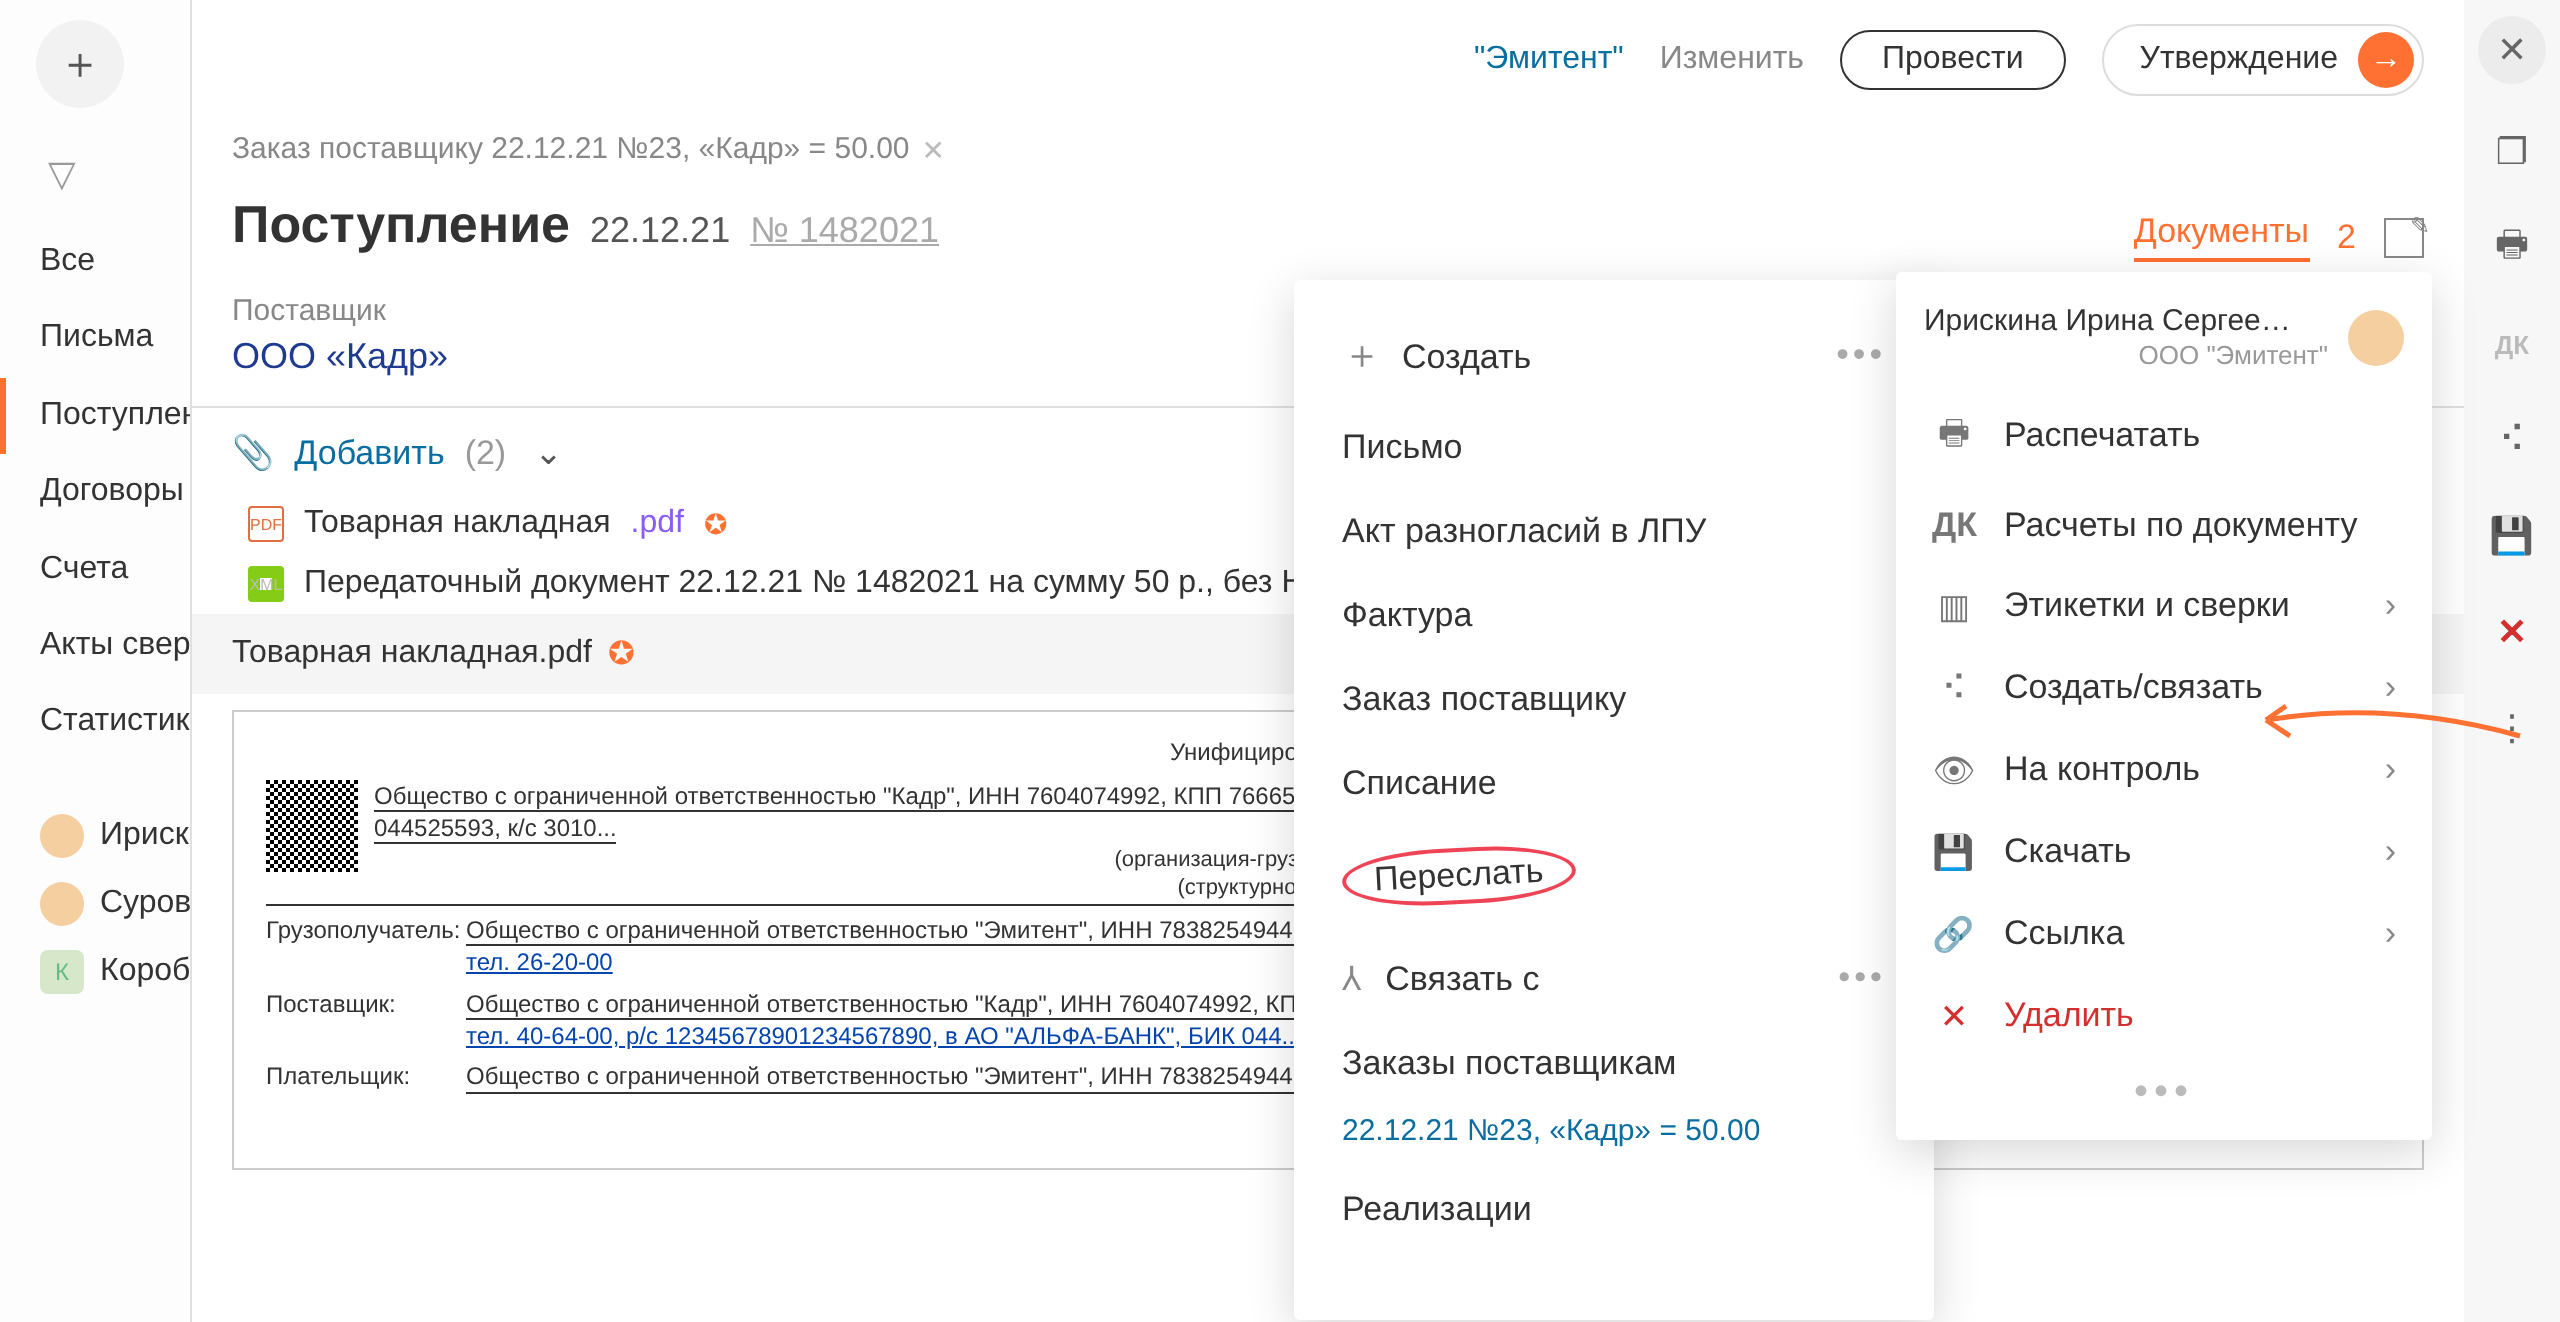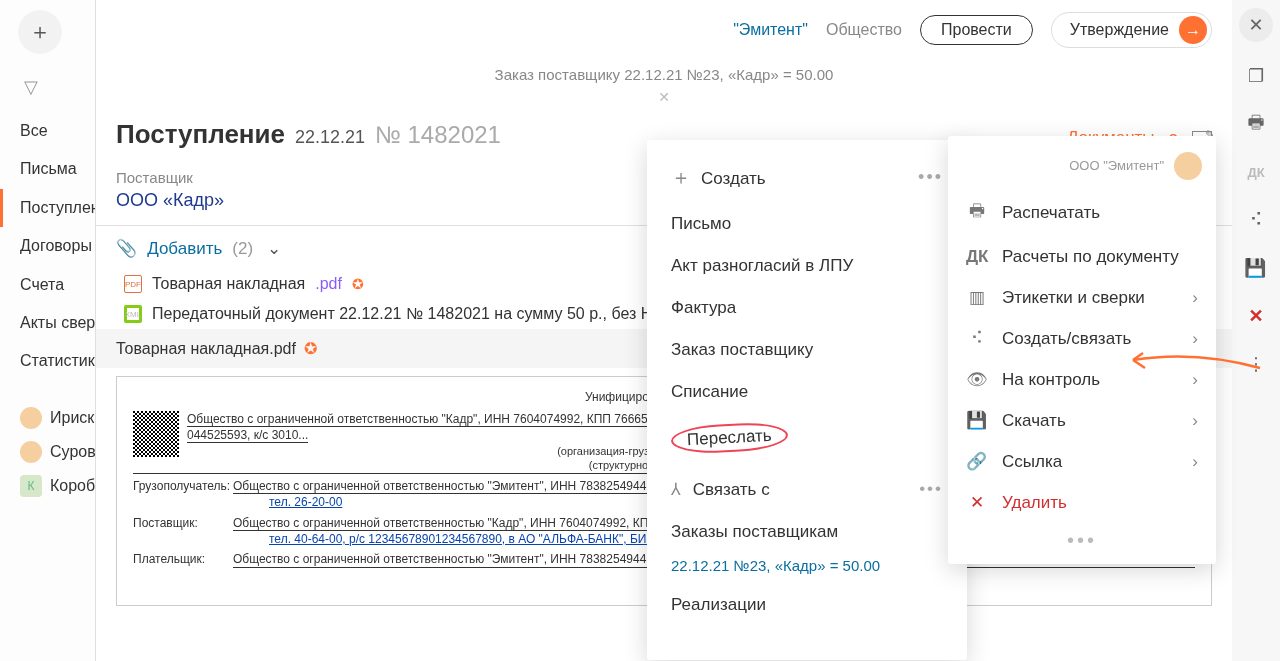--- a/index.html
+++ b/index.html
@@ -40,63 +40,63 @@
   
   .main { position:absolute; left:var(--side-w); right:var(--right-rail); top:0; bottom:0; background:var(--bg); }
 
   .topbar { display:flex; justify-content:flex-end; align-items:center; gap:18px; padding:12px 20px 0 0; }
   .topbar .link { color:#0a6ea0; font-size:16px; }
   .topbar .grey { color:var(--grey-text); font-size:16px; }
   .topbar .btn-outline { border:1px solid #333; color:#333; border-radius:18px; padding:5px 20px; font-size:16px; background:white; }
   .topbar .btn-approve { display:flex; align-items:center; gap:10px; border:1px solid #ddd; border-radius:22px; padding:3px 4px 3px 18px; font-size:16px; background:white; }
   .approve-arrow { width:28px; height:28px; border-radius:50%; background:var(--orange); display:flex; align-items:center; justify-content:center; color:white; font-size:16px; }
 
-  .breadcrumb { padding:18px 20px 0 20px; color:var(--grey-text); font-size:15px; display:flex; align-items:center; gap:6px;flex-direction:column; }
+  .breadcrumb { padding:18px 20px 0 20px; color:var(--grey-text); font-size:15px; display:flex; align-items:center; gap:6px; }
   .breadcrumb .x { color:#bbb; font-size:14px; }
 
   .title-row { display:flex; align-items:baseline; justify-content:space-between; padding:14px 20px 10px 20px; }
   .title-left { display:flex; align-items:baseline; gap:10px; }
   .title-left h1 { font-size:26px; font-weight:600; margin:0; }
   .title-left .date { font-size:18px; color:#555; }
-  .title-left .num { font-size:24px; color:var(--light-grey); }
+  .title-left .num { font-size:18px; color:var(--light-grey);text-decoration:underline; }
   .title-right { display:flex; align-items:center; gap:14px; font-size:17px; }
   .docs-tab { color:var(--orange); border-bottom:2px solid var(--orange); padding-bottom:3px; }
   .docs-cnt { color:var(--orange); }
   .edit-sq { width:20px; height:20px; border:1px solid #888; display:inline-block; position:relative; }
   .edit-sq::after { content:"✎"; position:absolute; right:-4px; top:-4px; font-size:12px; color:#888; }
 
   .supplier-block { padding:6px 20px 14px 20px; border-bottom:1px solid var(--border); }
   .supplier-block .label { color:var(--grey-text); font-size:15px; margin-bottom:4px; }
   .supplier-block .name { color:var(--blue-link); font-size:18px; font-weight:500; }
 
   .attach-row { padding:12px 20px 10px 20px; display:flex; align-items:center; gap:10px; color:#0a6ea0; font-size:17px; }
   .attach-row .clip { color:#999; }
   .attach-row .cnt { color:#999; }
   .attach-row .chev { color:#555; margin-left:4px; }
 
   .file-line { padding:6px 20px 6px 28px; display:flex; align-items:center; gap:10px; font-size:16px; }
   .file-line .ext { color:#8b5cf6; }
   .file-line .badge { color:var(--orange); font-size:14px; }
   .pdf-ico { width:18px; height:18px; border:1px solid #e07040; border-radius:2px; color:#e07040; font-size:8px; display:flex; align-items:center; justify-content:center; }
-  .xml-ico { width:18px; height:18px; border:3px solid #84cc16; border-radius:2px; color:#bbb; font-size:8px; display:flex; align-items:center; justify-content:center; }
+  .xml-ico { width:18px; height:18px; border:6px solid #84cc16; border-radius:2px; color:#bbb; font-size:8px; display:flex; align-items:center; justify-content:center; }
 
   .preview-title { background:#f5f5f5; padding:10px 20px; font-size:16px; display:flex; align-items:center; gap:8px; }
   .preview-title .badge { color:var(--orange); }
 
   .doc-preview { margin:8px 20px 0 20px; border:1px solid #ccc; background:white; padding:12px 16px; font-size:12px; line-height:1.35; height:230px; overflow:hidden; }
   .doc-preview .center { text-align:center; font-size:12px; margin-bottom:6px; }
   .doc-preview .qr { float:left; width:46px; height:46px; margin-right:8px; background:
       repeating-linear-gradient(0deg,#000 0 2px,#fff 2px 4px),
       repeating-linear-gradient(90deg,#000 0 2px,#fff 2px 4px);
       background-blend-mode:difference; }
   .doc-preview .frow { display:flex; padding-top:4px; }
   .doc-preview .flabel { width:100px; flex:none; }
   .doc-preview .ul { border-bottom:1px solid #333; }
   .doc-preview .okpo-box { border:1px solid #333; padding:1px 4px; }
-  .doc-preview a.tel { color:#0645ad; text-decoration:underline;margin-left:36px; }
+  .doc-preview a.tel { color:#0645ad; text-decoration:underline; }
   .doc-preview .subnote { text-align:center; font-size:11px; color:#333; }
 
   
   .menu1 { position:absolute; top:140px; left:647px; width:320px; height:520px; background:white; box-shadow:0 6px 24px rgba(0,0,0,.16); border-radius:3px; padding:16px 0; font-size:17px; }
   .menu1 h { display:flex; align-items:center; justify-content:space-between; padding:8px 24px 12px 24px; }
   .menu1 h .plus { color:#888; font-size:20px; margin-right:10px; }
   .menu1 h .dots { color:#aaa; letter-spacing:2px; font-size:18px; }
   .menu1 .item { padding:11px 24px; color:#333; }
   .menu1 .item.link-with { display:flex; justify-content:space-between; align-items:center; padding-top:14px;}
   .menu1 .linkico { color:#888; margin-right:12px;}
@@ -158,21 +158,21 @@
   <div class="rail-icon">⠪</div>
   <div class="rail-icon">💾</div>
   <div class="rail-icon red">✕</div>
   <div class="rail-icon">⋮</div>
 </div>
 
 <div class="main">
 
   <div class="topbar">
     <span class="link">"Эмитент"</span>
-    <span class="grey">Общество</span>
+    <span class="grey">Изменить</span>
     <span class="btn-outline">Провести</span>
     <span class="btn-approve">
       <span>Утверждение</span>
       <span class="approve-arrow">→</span>
     </span>
   </div>
 
   <div class="breadcrumb">
     <span>Заказ поставщику 22.12.21 №23, «Кадр» = 50.00</span>
     <span class="x">✕</span>
@@ -272,20 +272,21 @@
     <span class="dots" style="color:#aaa;letter-spacing:2px">•••</span>
   </div>
   <div class="item">Заказы поставщикам</div>
   <div class="sub">22.12.21 №23, «Кадр» = 50.00</div>
   <div class="item">Реализации</div>
 </div>
 
 <div class="menu2">
   <div class="head">
     <div class="head-text">
+      <div class="nm">Ирискина Ирина Сергее…</div>
       <div class="org">ООО "Эмитент"</div>
     </div>
     <span class="avatar-lg"></span>
   </div>
   <div class="row">
       <span class="ico">🖶</span>
       <span>Распечатать</span>
     </div>
   <div class="row">
       <span class="ico dk-ico">ДК</span>

